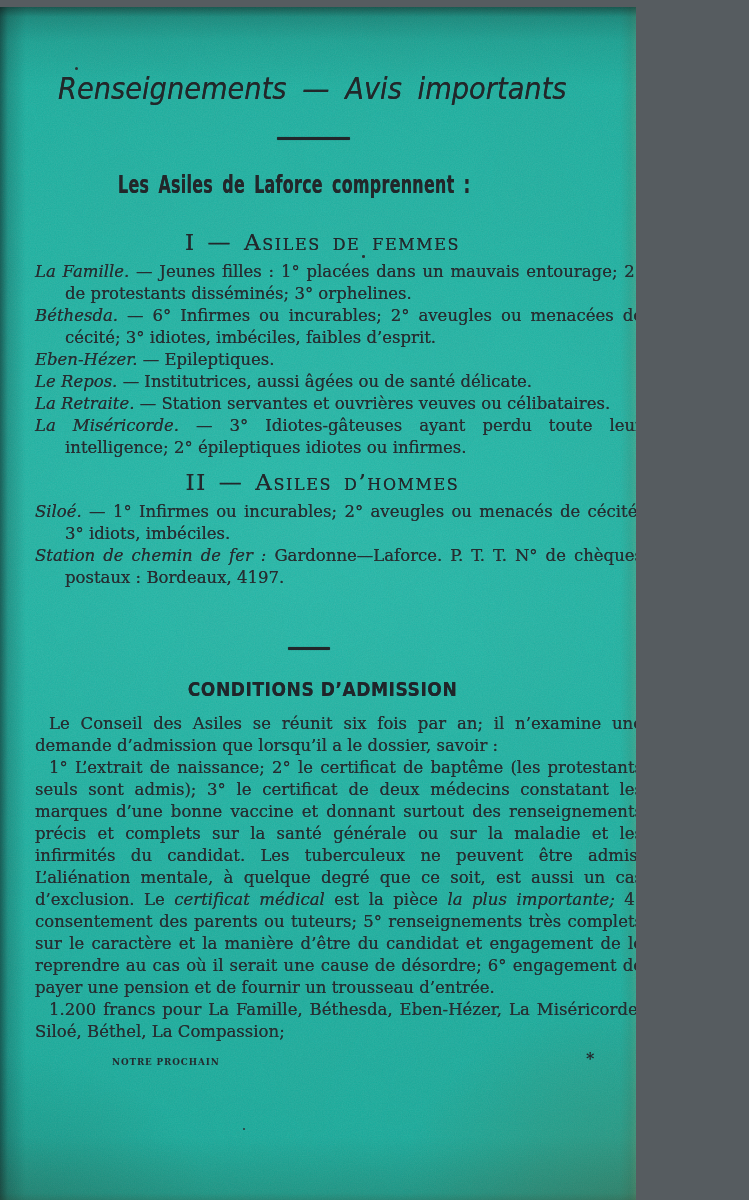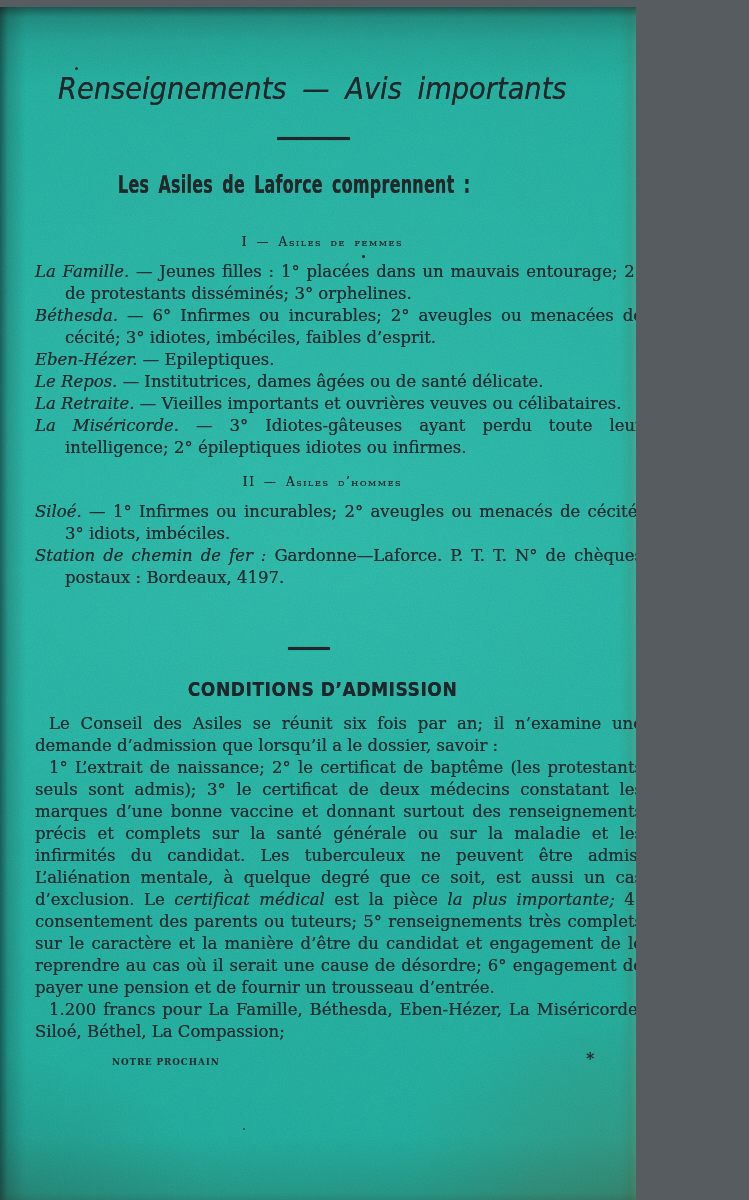--- a/index.html
+++ b/index.html
@@ -54,21 +54,21 @@
     letter-spacing: .5px; word-spacing: 5px;
     transform: scaleX(.66); transform-origin: left top;
     color: #22272a; text-shadow: 0 0 .7px rgba(34,39,42,.9);
     white-space: nowrap;
   }
 
   .sec-head {
     position: absolute; left: 35px; width: 575px;
     text-align: center;
     font-variant: small-caps;
-    font-size: 12px; line-height: 18px;
+    font-size: 23px; line-height: 18px;
     letter-spacing: 1.6px; word-spacing: 3px;
     color: #23282c; text-shadow: 0 0 .6px rgba(35,40,44,.85);
   }
   .sec-head-1 { top: 226px; }
   .sec-head-2 { top: 466px; }
 
   .body-block {
     position: absolute; left: 35px; width: 608px;
     font-size: 16.5px; line-height: 22px;
     text-align: justify;
@@ -144,22 +144,22 @@
     <div class="rule rule-title"></div>
 
     <div class="doc-subtitle">Les Asiles de Laforce comprennent :</div>
 
     <div class="sec-head sec-head-1">I — Asiles de femmes</div>
 
     <div class="body-block body-1 ink">
       <p class="entry"><i class="ename">La Famille.</i> <span>— Jeunes filles : 1° placées dans un mauvais entourage; 2° de protestants disséminés; 3° orphelines.</span></p>
       <p class="entry"><i class="ename">Béthesda.</i> <span>— 6° Infirmes ou incurables; 2° aveugles ou menacées de cécité; 3° idiotes, imbéciles, faibles d’esprit.</span></p>
       <p class="entry"><i class="ename">Eben-Hézer.</i> <span>— Epileptiques.</span></p>
-      <p class="entry"><i class="ename">Le Repos.</i> <span>— Institutrices, dames âgées ou de santé délicate.</span></p>
-      <p class="entry"><i class="ename">La Retraite.</i> <span>— Vieilles importants et ouvrières veuves ou célibataires.</span></p>
+      <p class="entry"><i class="ename">Le Repos.</i> <span>— Institutrices, aussi âgées ou de santé délicate.</span></p>
+      <p class="entry"><i class="ename">La Retraite.</i> <span>— Station servantes et ouvrières veuves ou célibataires.</span></p>
       <p class="entry"><i class="ename">La Miséricorde.</i> <span>— 3° Idiotes-gâteuses ayant perdu toute leur intelligence; 2° épileptiques idiotes ou infirmes.</span></p>
     </div>
 
     <div class="sec-head sec-head-2">II — Asiles d’hommes</div>
 
     <div class="body-block body-2 ink">
       <p class="entry"><i class="ename">Siloé.</i> <span>— 1° Infirmes ou incurables; 2° aveugles ou menacés de cécité; 3° idiots, imbéciles.</span></p>
       <p class="entry"><i class="ename">Station de chemin de fer :</i> <span>Gardonne—Laforce. P. T. T. N° de chèques postaux : Bordeaux, 4197.</span></p>
     </div>
 

